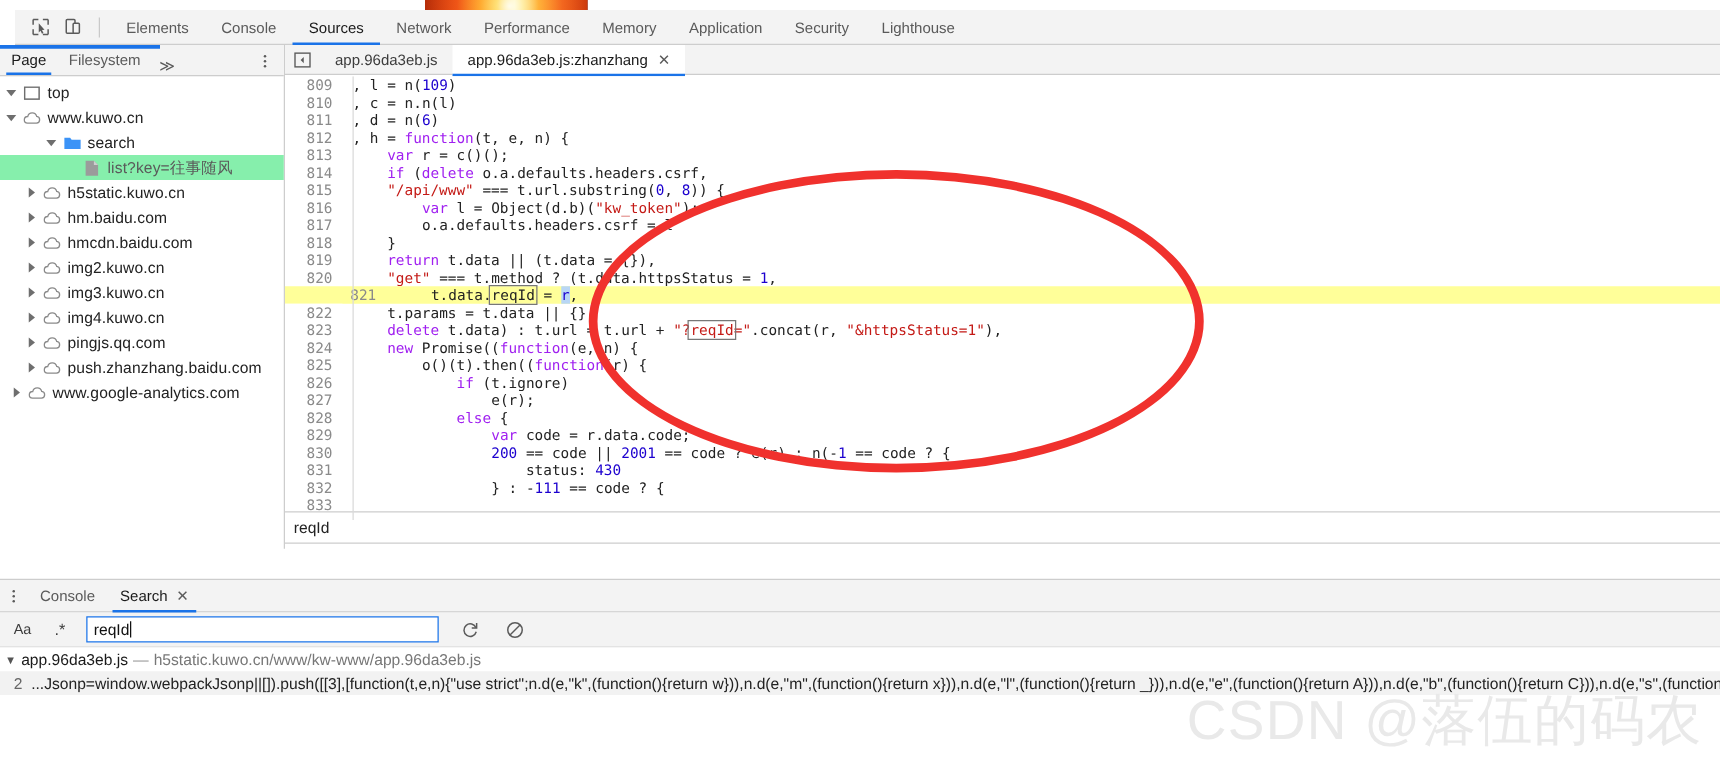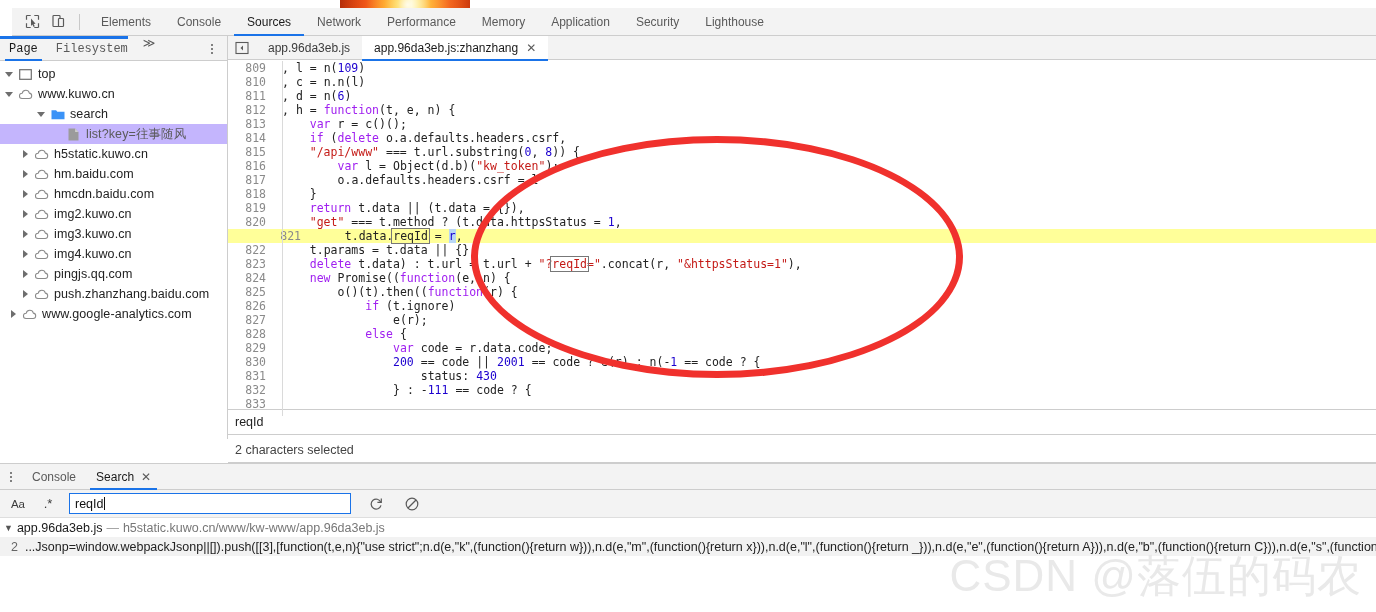--- a/index.html
+++ b/index.html
@@ -47,21 +47,21 @@
     content: ""; position: absolute; left: 0; right: 0; bottom: 0; height: 2px; background: #1a73e8;
   }
 
   
   .navigator {
     position: absolute; left: 0; top: 36px; width: 228px; height: 403px;
     background: #ffffff; border-right: 1px solid #cdcdcd;
   }
   .nav-toolbar {
     height: 25px; background: #f3f3f3; border-bottom: 1px solid #cdcdcd;
-    display: flex; align-items: flex-start; position: relative; font-family: Liberation Mono, monospace;
+    display: flex; align-items: flex-end; position: relative;
   }
   .nav-tab {
     padding: 0 9px; height: 25px; display: flex; align-items: center;
     font-size: 12px; color: #5a5a5a; position: relative;
   }
   .nav-tab.active { color: #1a1a1a; }
   .nav-tab.active::after {
     content: ""; position: absolute; left: 5px; right: 5px; bottom: 0; height: 2px; background: #1a73e8;
   }
   .nav-more { padding: 0 6px; color: #5a5a5a; font-size: 12px; }
@@ -72,21 +72,21 @@
   .nav-dots i { width: 2px; height: 2px; background: #5a5a5a; border-radius: 50%; display: block; }
 
   .nav-blue-bar {
     position: absolute; left: 0; top: 0; width: 128px; height: 3px; background: #1a73e8;
   }
 
   .tree { padding-top: 3px; font-size: 12.5px; color: #222; }
   .tree-row {
     display: flex; align-items: center; height: 20px; padding-left: 4px; white-space: nowrap;
   }
-  .tree-row.selected { background: #c4b5fd; }
+  .tree-row.selected { background: #86efac; }
   .twisty {
     width: 12px; height: 12px; flex: 0 0 12px; position: relative; margin-right: 1px;
   }
   .twisty.closed::before {
     content: ""; position: absolute; left: 3px; top: 2px;
     border-left: 5px solid #6e6e6e; border-top: 4px solid transparent; border-bottom: 4px solid transparent;
   }
   .twisty.open::before {
     content: ""; position: absolute; left: 1px; top: 4px;
     border-top: 5px solid #6e6e6e; border-left: 4px solid transparent; border-right: 4px solid transparent;
@@ -488,23 +488,20 @@
       </div>
     </div>
 
     <div class="ellipse"></div>
   </div>
 
   <div class="under-editor">
     <div class="jump-input">
       <span>reqId</span>
     </div>
-    <div class="status-strip">
-      <span>2 characters selected</span>
-    </div>
   </div>
 
   <div class="drawer">
     <div class="drawer-tabbar">
       <div class="drawer-dots">
           <i></i>
           <i></i>
           <i></i>
         </div>
       <div class="dtab">

